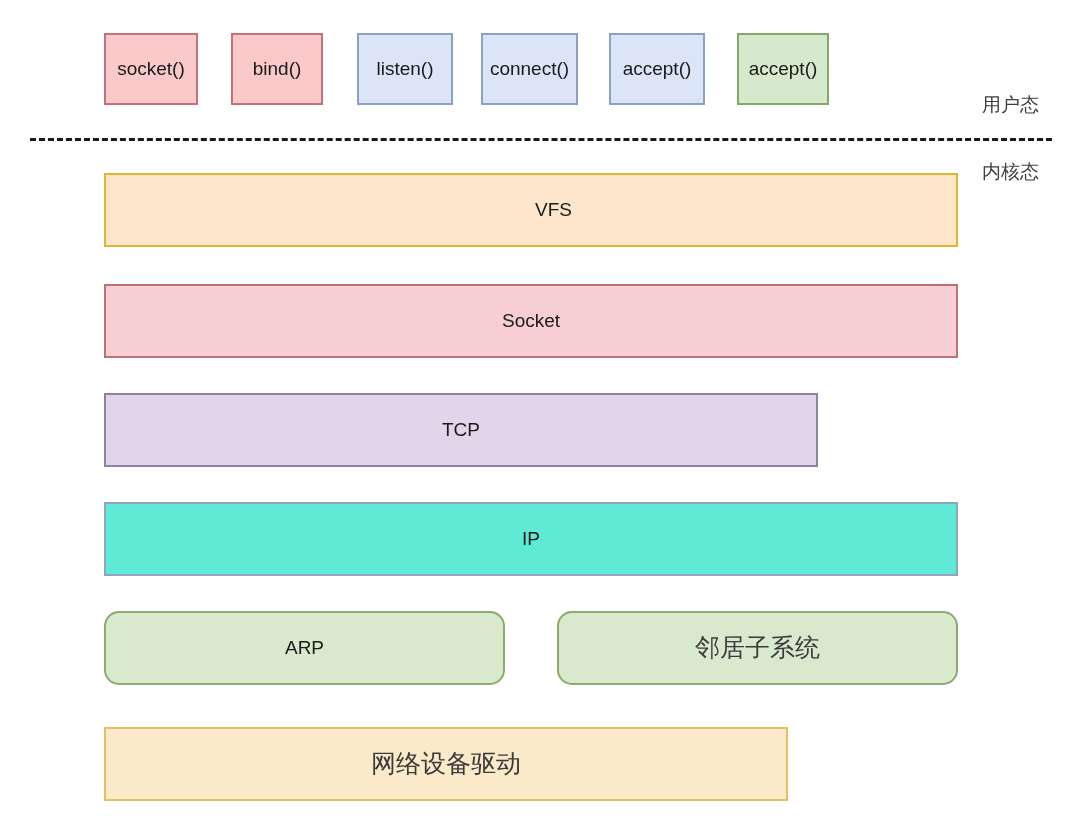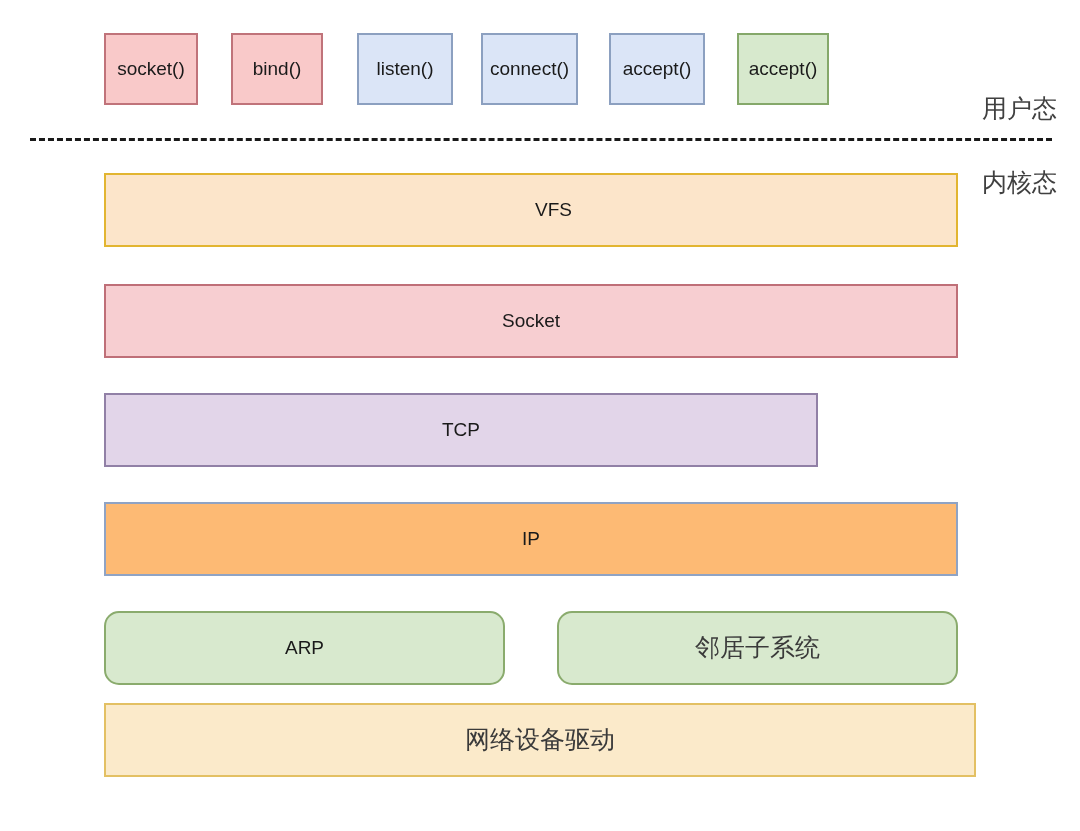--- a/index.html
+++ b/index.html
@@ -40,44 +40,44 @@
     font-size: 19px;
   }
 
   
   .theme-red    { background: #f9c9c9; border-color: #c0737a; justify-content: center; }
   .theme-blue   { background: #dbe5f7; border-color: #8ca0c0; }
   .theme-green  { background: #d7e9cd; border-color: #85a86a; }
   .theme-peach  { background: #fce5ca; border-color: #e2b531; padding-left: 45px; }
   .theme-pink   { background: #f7ced1; border-color: #bf6f78; }
   .theme-purple { background: #e2d5e9; border-color: #9180a6; }
-  .theme-lblue  { background: #fdba74; border-color: #8fa3c4; }
+  .theme-lblue  { background: #5eead4; border-color: #8fa3c4; }
   .theme-lgreen { background: #d8e9ce; border-color: #8aab6d; border-radius: 15px; }
   .theme-cream  { background: #fbeaca; border-color: #e3c063; }
 
   
   #mode-divider {
     position: absolute;
     left: 30px;
     top: 138px;
     width: 1022px;
     height: 0;
     border-top: 3px dashed #1a1a1a;
   }
 
   
   .mode-label {
     position: absolute;
     font-family: "DejaVu Serif", "Liberation Serif", serif;
-    font-size: 25px;
+    font-size: 19px;
     color: #404040;
     white-space: nowrap;
   }
   #label-user   { left: 982px; top: 92px; }
-  #label-kernel { left: 982px; top: 166px; font-family: Liberation Serif, serif; }
+  #label-kernel { left: 982px; top: 159px; font-family: Liberation Serif, serif; }
 
   
   .cjk {
     font-family: "DejaVu Serif", "Liberation Serif", serif;
     font-size: 25px;
     color: #3a3a3a;
   }
 </style>
 </head>
 <body>
@@ -131,17 +131,17 @@
   </div>
 
   <div class="box theme-lgreen" style="left:104px; top:611px; width:401px; height:74px;">
     <span>ARP</span>
   </div>
 
   <div class="box theme-lgreen" style="left:557px; top:611px; width:401px; height:74px;">
     <span class="cjk">邻居子系统</span>
   </div>
 
-  <div class="box theme-cream" style="left:104px; top:703px; width:872px; height:74px;">
+  <div class="box theme-cream" style="left:104px; top:727px; width:684px; height:74px;">
     <span class="cjk">网络设备驱动</span>
   </div>
 
 </div>
 
 </body></html>

